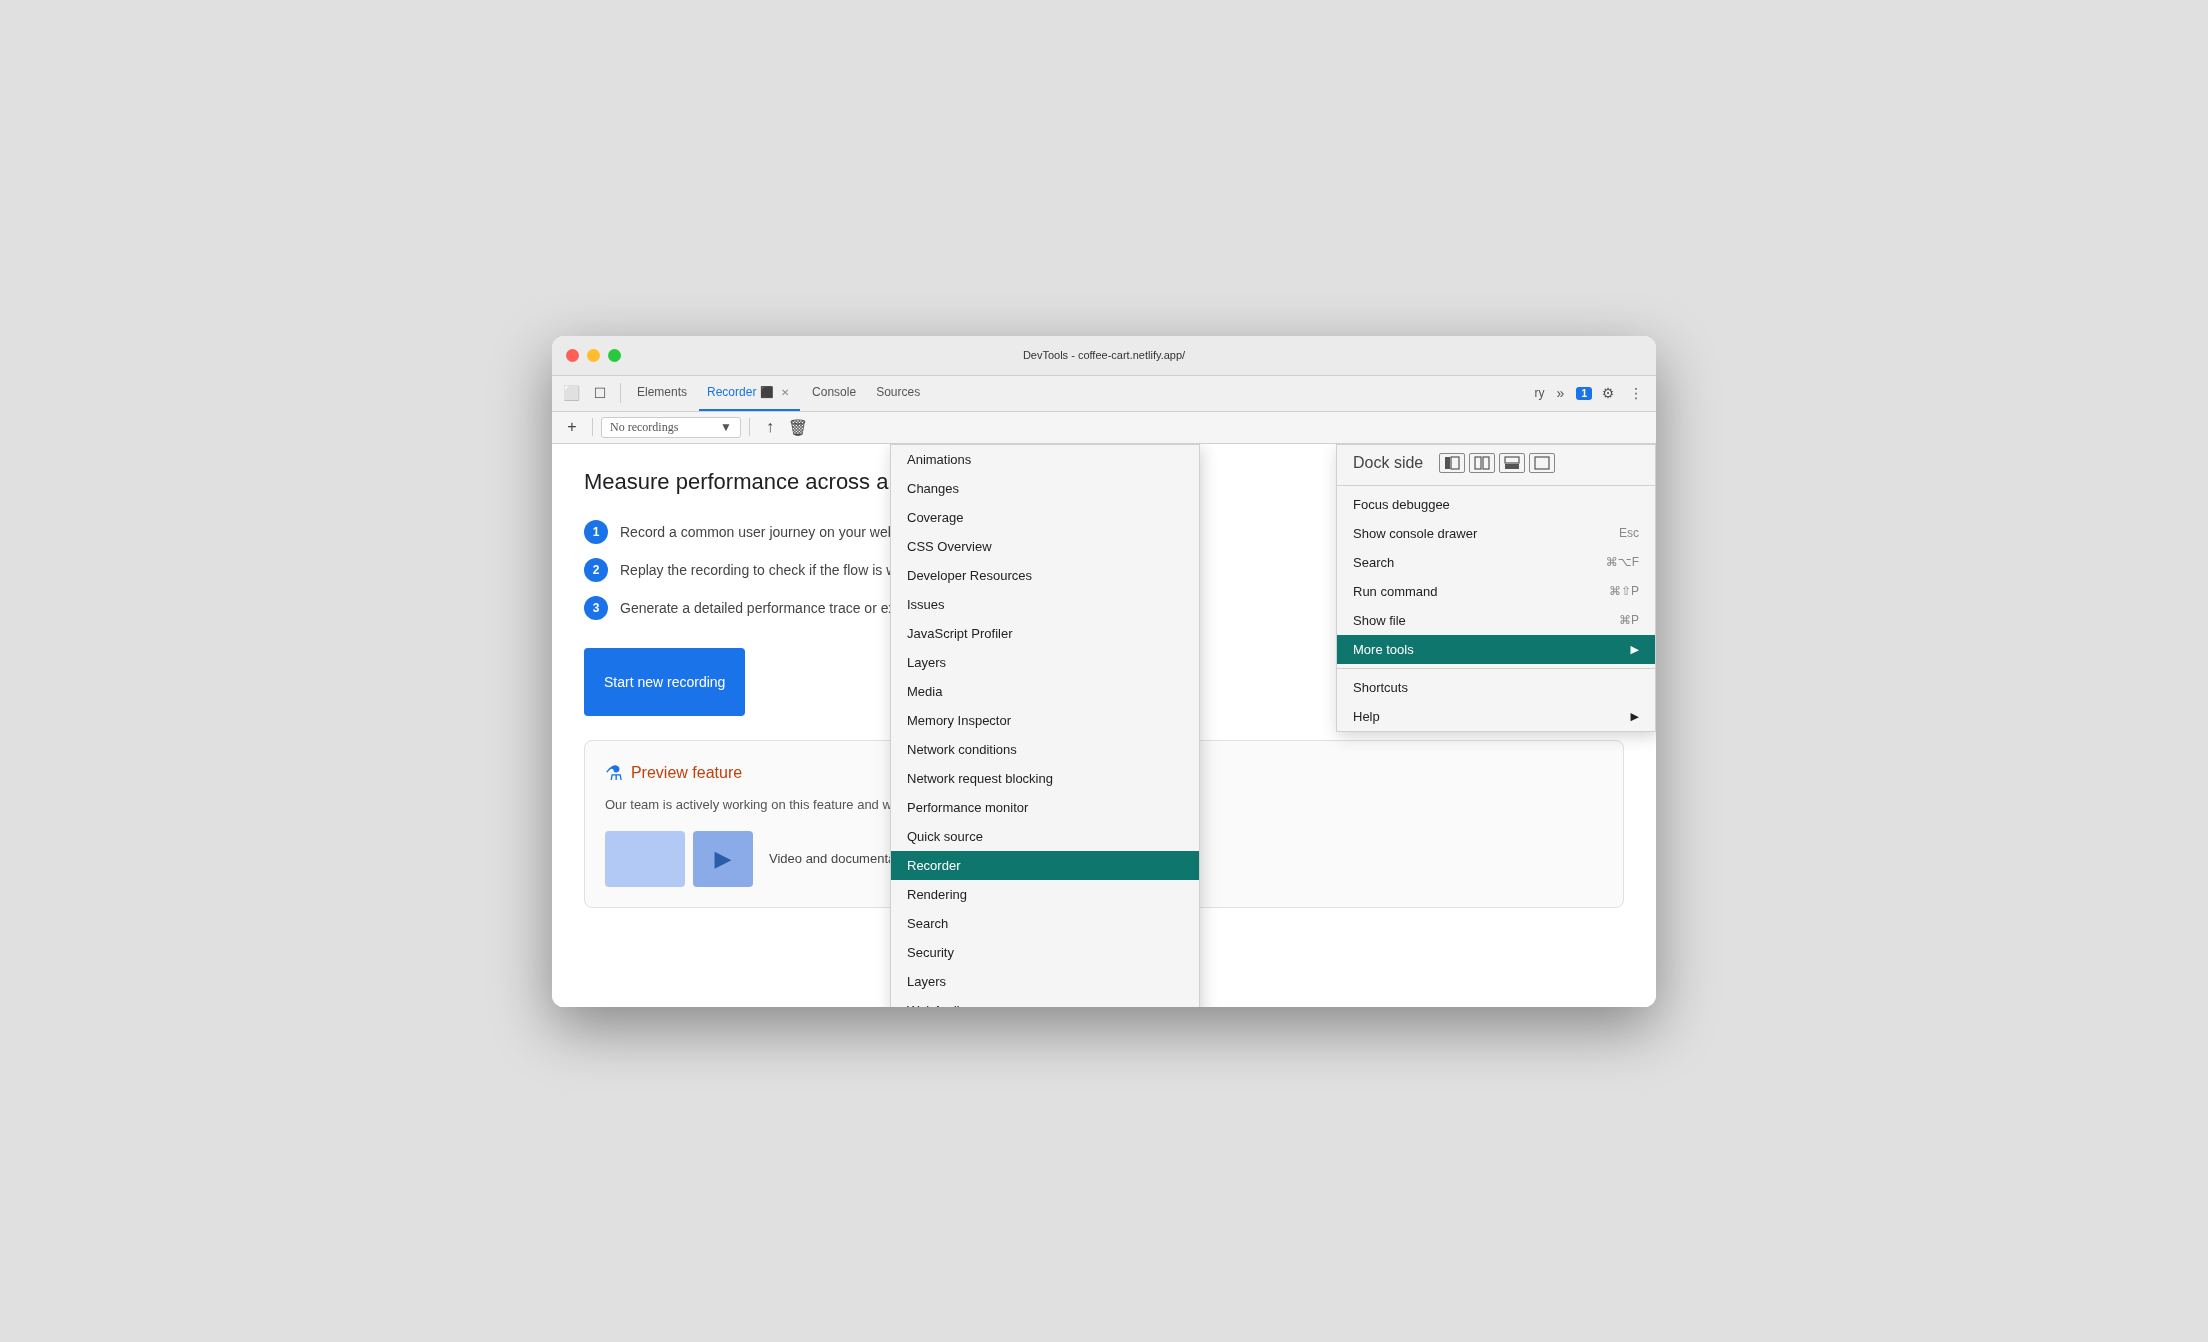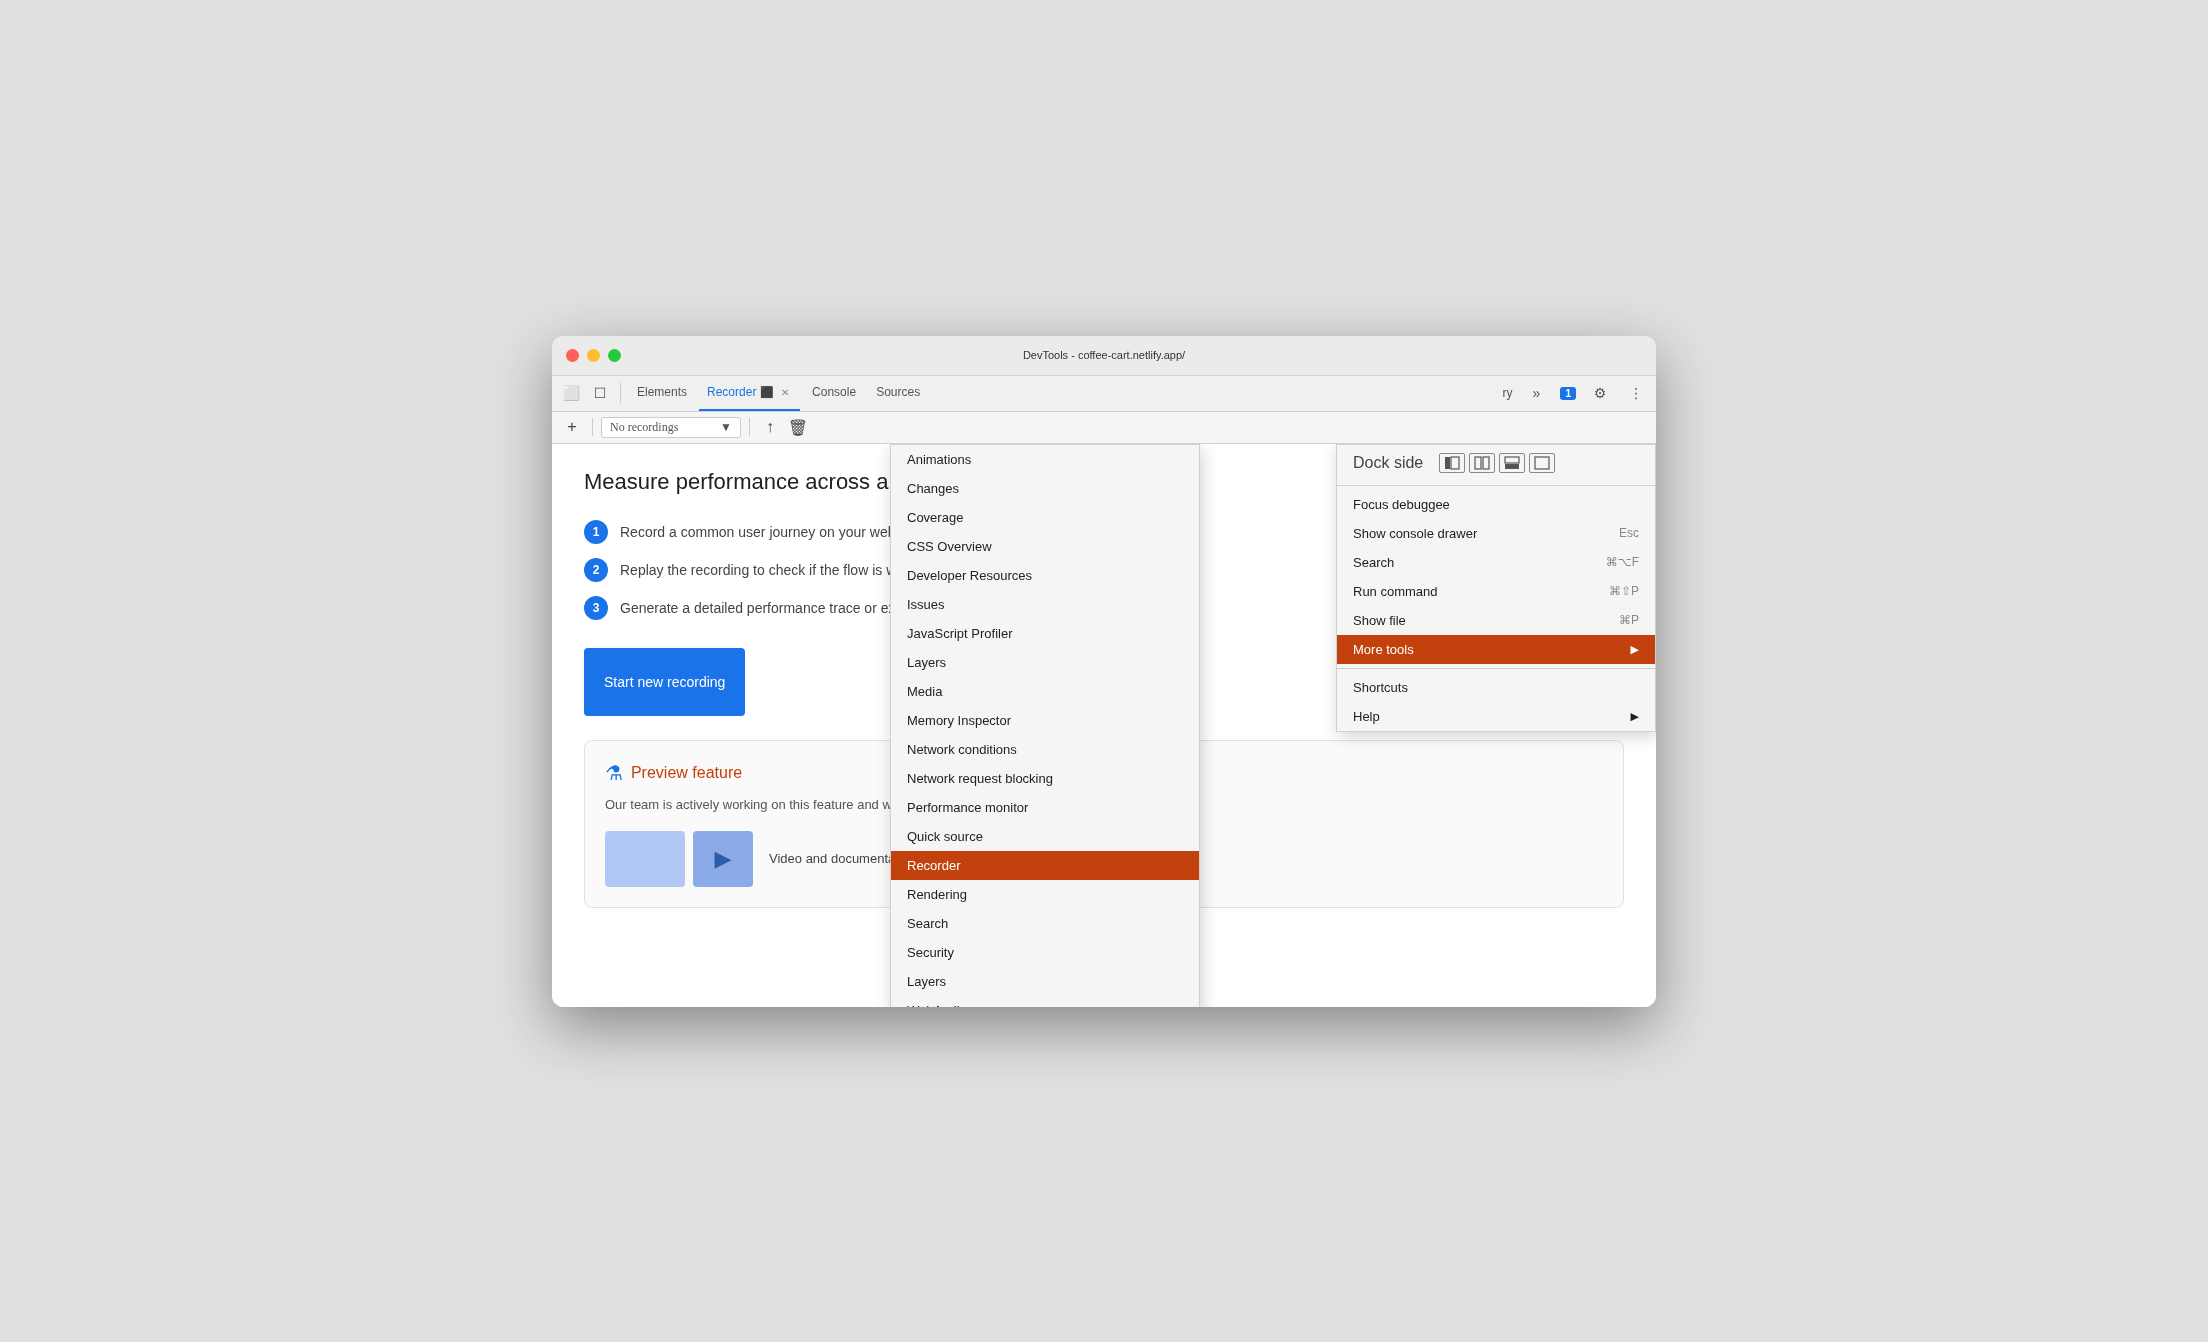--- a/index.html
+++ b/index.html
@@ -112,21 +112,21 @@
       height: 14px;
       display: flex;
       align-items: center;
       justify-content: center;
       border-radius: 2px;
     }
     .tab-bar-right {
       margin-left: auto;
       display: flex;
       align-items: center;
-      gap: 12px;
+      gap: 4px;
     }
     .badge {
       background: #1a73e8;
       color: white;
       font-size: 10px;
       border-radius: 3px;
       padding: 1px 5px;
       font-weight: 600;
     }
 
@@ -315,21 +315,21 @@
     .menu-item {
       padding: 7px 16px;
       cursor: pointer;
       display: flex;
       align-items: center;
       justify-content: space-between;
       color: #222;
       white-space: nowrap;
     }
     .menu-item.active {
-      background: #c2410c;
+      background: #0f766e;
       color: white;
     }
     .menu-item .shortcut {
       color: #888;
       font-size: 12px;
       margin-left: 20px;
     }
     .menu-item .arrow { font-size: 11px; }
     .menu-divider { height: 1px; background: #d0d0d0; margin: 4px 0; }
 

